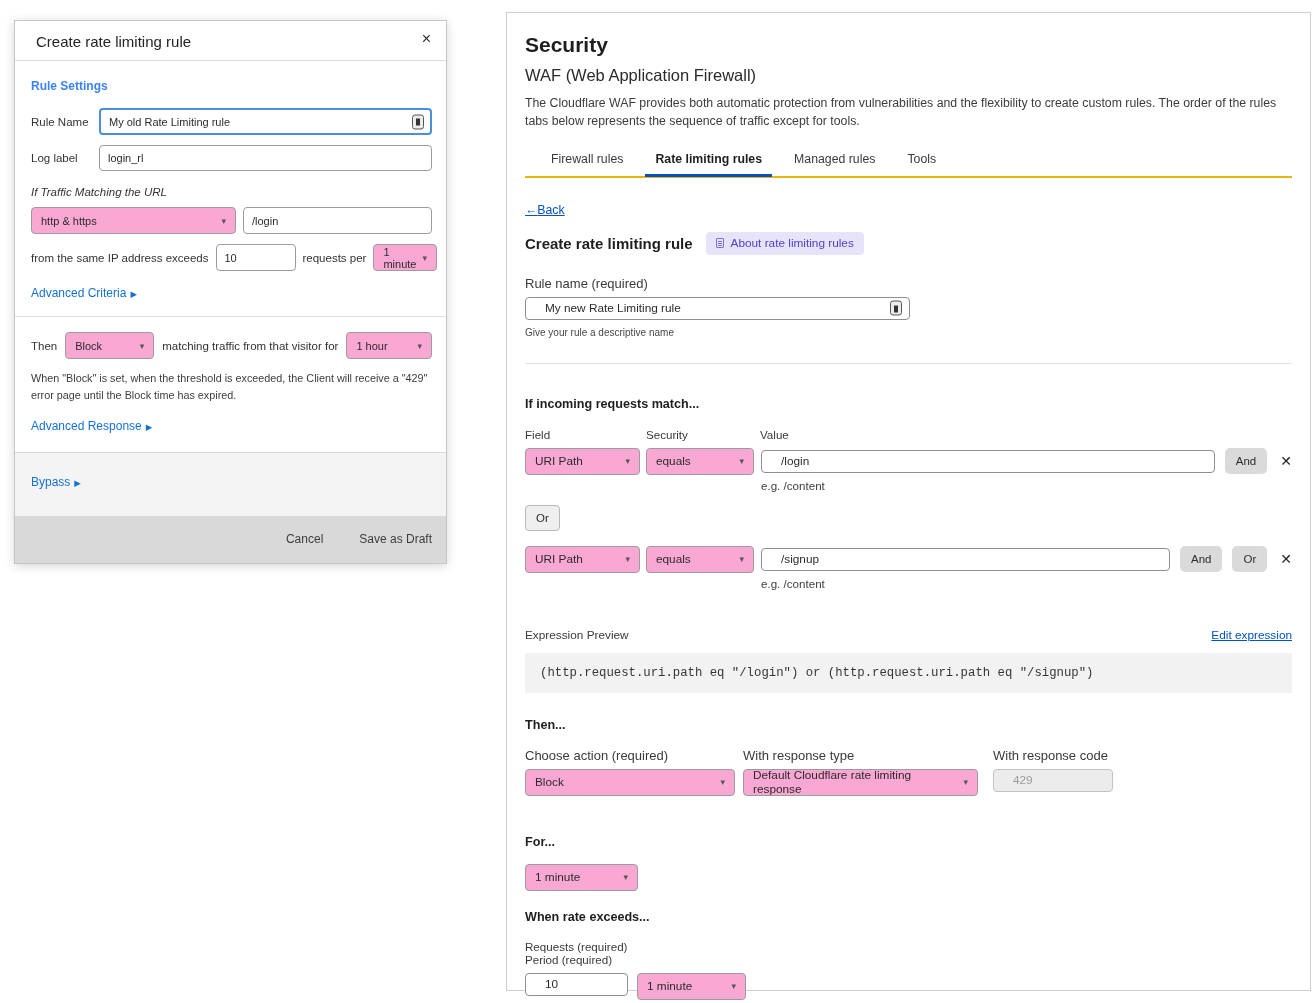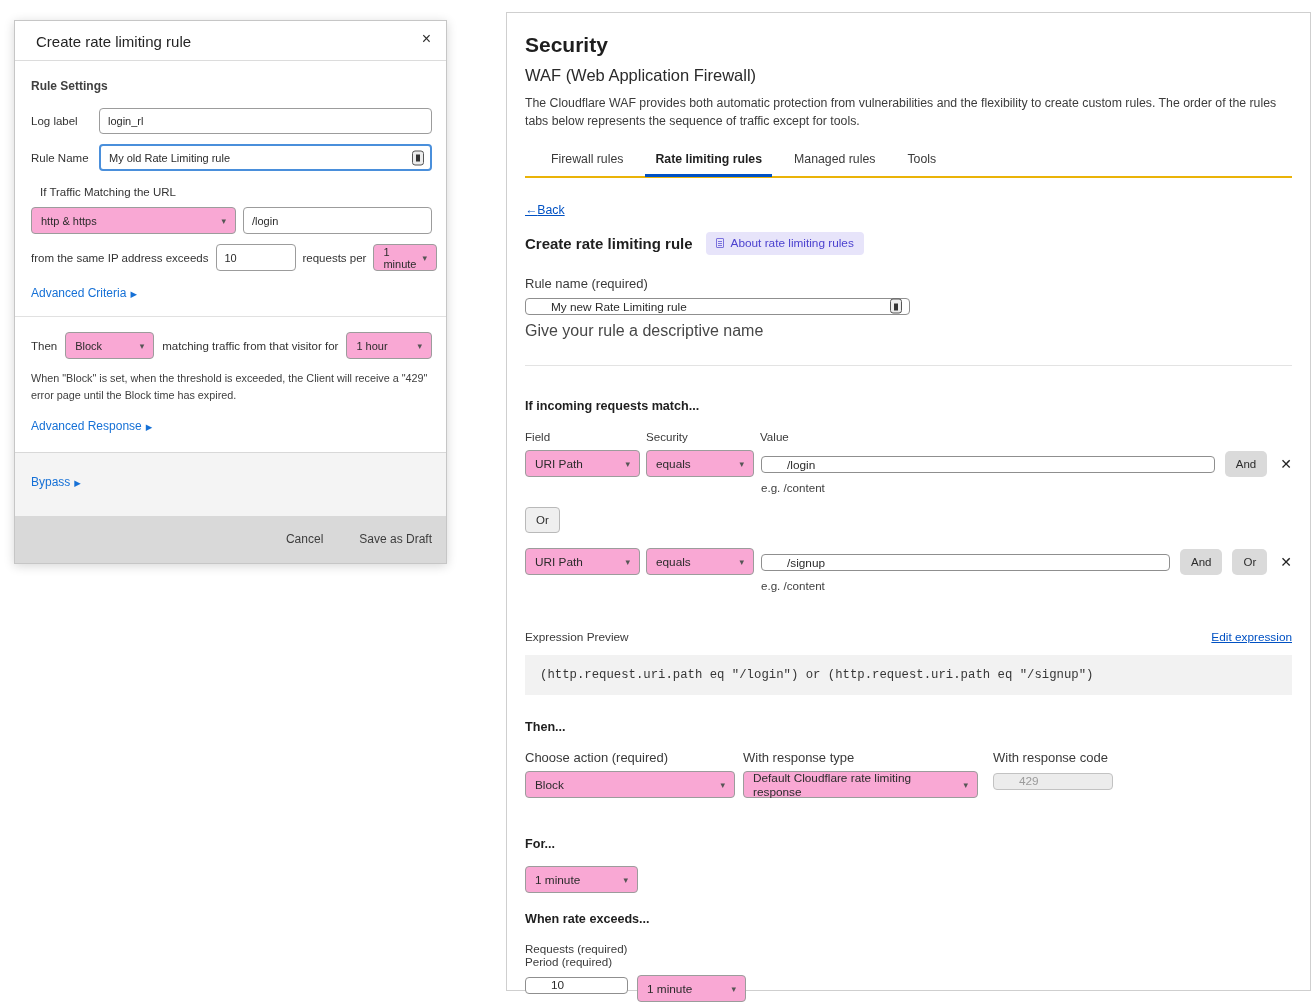--- a/index.html
+++ b/index.html
@@ -19,37 +19,37 @@
   .modal-header {
     display: flex; justify-content: space-between; align-items: flex-start;
     padding: 8px 13px 10px 21px; border-bottom: 1px solid #dcdcdc;
   }
   .modal-title { font-size: 15px; font-weight: 400; color: #242424; padding-top: 4px; }
   .modal-close {
     background: none; border: none; font-size: 16px; line-height: 1;
     color: #2e2e2e; cursor: pointer; padding: 2px; font-weight: 300;
   }
   .modal-body { padding: 16px 14px 2px 16px; }
-  .rs-title { font-weight: 700; font-size: 12px; color: #404040; margin: 2px 0 15px; }
+  .rs-title { font-weight: 700; font-size: 12px; color: #3b82f6; margin: 2px 0 15px; }
   .frow { display: flex; align-items: center; margin-bottom: 10px; }
   .flabel { width: 68px; flex: none; font-size: 11.5px; color: #333; }
   .input-wrap { position: relative; flex: 1; }
   .tinput {
     width: 100%; height: 26px; border: 1px solid #9c9c9c; border-radius: 4px;
     padding: 0 8px; font: 11px "Liberation Sans", sans-serif; color: #2b2b2b; background: #fff;
   }
   .tinput.focused { border: 2px solid #4a8fdb; height: 27px; }
   .pw-icon {
     position: absolute; right: 8px; top: 50%; transform: translateY(-50%);
     width: 12px; height: 15px; border: 1px solid #555; border-radius: 3px; background: #ececec;
   }
   .pw-icon::after {
     content: ""; position: absolute; left: 3px; top: 3.5px; width: 4px; height: 7px; background: #333;
   }
-  .sec-label { font-size: 11.5px; color: #333; margin: 15px 9px 9px; }
+  .sec-label { font-size: 11.5px; color: #333; margin: 15px 0 9px; font-style: italic; }
   .sel {
     height: 27px; border: 1px solid #9c9c9c; border-radius: 4px; background: #f9a8d4;
     display: flex; align-items: center; justify-content: space-between;
     padding: 0 9px; font-size: 11px; color: #2b2b2b; cursor: pointer;
   }
   .caret { font-size: 9px; color: #555; margin-left: 6px; flex: none; }
   .inline-text { font-size: 11.5px; color: #333; white-space: nowrap; }
   .mlink { color: #1570d6; font-size: 12px; text-decoration: none; display: inline-flex; align-items: center; gap: 4px; cursor: pointer; }
   .disclosure { font-size: 8.5px; position: relative; top: 0.5px; }
   .modal-divider { border: none; border-top: 1px solid #e1e1e1; margin: 15px -14px 15px -16px; }
@@ -83,26 +83,26 @@
     display: inline-flex; align-items: center; gap: 7px; background: #e7e4fa;
     border-radius: 4px; padding: 4px 10px 5px; font-size: 11.8px; color: #4c42cf; cursor: pointer;
   }
   .doc-icon { width: 8px; height: 10px; border: 1px solid #7b72dd; border-radius: 1px; position: relative; flex: none; }
   .doc-icon::after {
     content: ""; position: absolute; left: 1px; top: 2px; width: 4px; height: 1px;
     background: #7b72dd; box-shadow: 0 2px 0 #7b72dd, 0 4px 0 #7b72dd;
   }
   .fld-label { font-size: 13px; color: #3a3a3a; margin-bottom: 6px; }
   .p-input {
-    height: 17px; border: 1px solid #8f8f8f; border-radius: 4px; padding: 0 25px;
+    height: 23px; border: 1px solid #8f8f8f; border-radius: 4px; padding: 0 19px;
     font: 11.8px "Liberation Sans", sans-serif; color: #2b2b2b; background: #fff; width: 100%;
   }
   .p-input:disabled { background: #ececec; border-color: #c2c2c2; color: #9b9b9b; }
   .rn-wrap { position: relative; width: 385px; }
-  .helper { font-size: 16px; color: #474747; margin-top: 7px; }
+  .helper { font-size: 10px; color: #474747; margin-top: 7px; }
   .panel-divider { border: none; border-top: 1px solid #e3e3e3; margin: 25px 0 0; }
   .section-h { font-size: 12.6px; font-weight: 700; color: #1f1f1f; }
   .match-h { margin: 33px 0 17px; }
   .cond-labels { display: flex; font-size: 11.6px; color: #3a3a3a; margin-bottom: 7px; }
   .cond-labels .cl-field { width: 121px; flex: none; }
   .cond-labels .cl-op { width: 114px; flex: none; }
   .cond-row { display: flex; align-items: center; }
   .sel-field { width: 115px; flex: none; margin-right: 6px; font-size: 11.8px; }
   .sel-op { width: 108px; flex: none; margin-right: 7px; font-size: 11.8px; }
   .cond-row .val-wrap { flex: 1; }
@@ -146,31 +146,31 @@
 <section class="modal">
   <div class="modal-header">
     <div class="modal-title">Create rate limiting rule</div>
     <button class="modal-close">×</button>
   </div>
 
   <div class="modal-body">
     <div class="rs-title">Rule Settings</div>
 
     <div class="frow">
-      <span class="flabel">Log label</span>
-      <span class="input-wrap">
-        <input class="tinput" value="login_rl" style="">
-      </span>
-    </div>
-
-    <div class="frow">
       <span class="flabel">Rule Name</span>
       <span class="input-wrap">
         <input class="tinput focused" value="My old Rate Limiting rule" style="">
         <span class="pw-icon"></span>
+      </span>
+    </div>
+
+    <div class="frow">
+      <span class="flabel">Log label</span>
+      <span class="input-wrap">
+        <input class="tinput" value="login_rl" style="">
       </span>
     </div>
 
     <div class="sec-label">If Traffic Matching the URL</div>
 
     <div class="frow" style="gap:7px">
       <div class="sel" style="width:205px;flex:none">
         <span>http &amp; https</span>
         <span class="caret">▾</span>
       </div>

